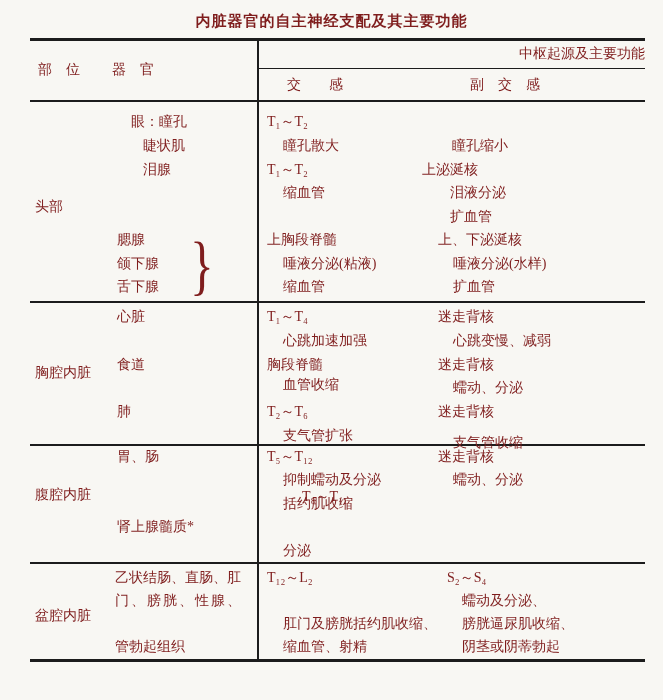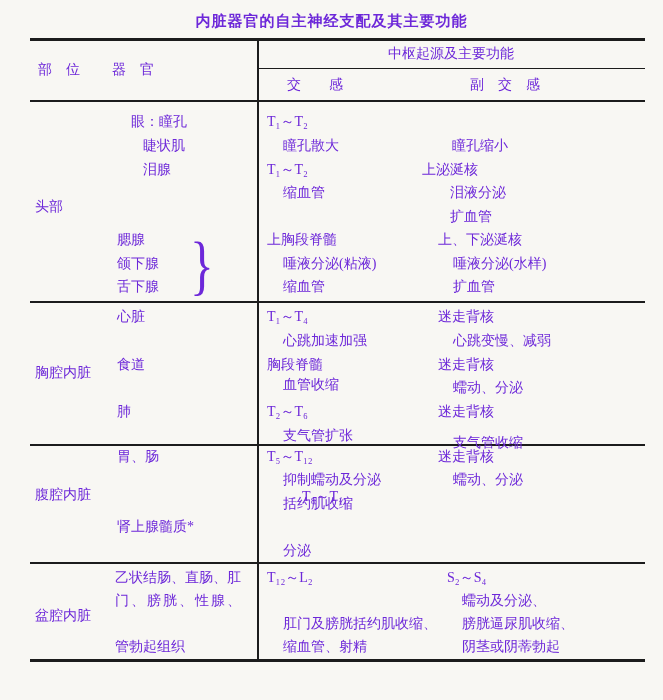--- a/index.html
+++ b/index.html
@@ -1,36 +1,36 @@
 <!DOCTYPE html>
 <html><head>
 <meta charset="utf-8">
 <style>
   html,body{margin:0;padding:0;}
   .page{
     position:relative;
     width:663px;height:700px;
     background:#f8f7f3;
     font-family:"Liberation Serif","DejaVu Serif",serif;
-    color:#6d28d9;
+    color:#7f1d1d;
     overflow:hidden;
   }
   .t{
     position:absolute;
     font-size:14px;
     line-height:18px;
     white-space:nowrap;
   }
   .title{
     left:0;top:12px;width:663px;
     text-align:center;
     font-size:15px;font-weight:bold;letter-spacing:1px;
   }
   .hdr{font-size:14px;}
-  .center-span{left:257px;width:388px;text-align:center;}
+  .center-span{left:257px;width:388px;text-align:right;}
   .rule{position:absolute;background:#1c1c1c;}
   .brace{
     position:absolute;
     left:190px;top:225px;
     font-size:62px;line-height:76px;
     font-weight:300;
     transform:scaleX(0.8) scaleY(1.05);
     transform-origin:left top;
   }
   .fn{font-size:13.5px;}

